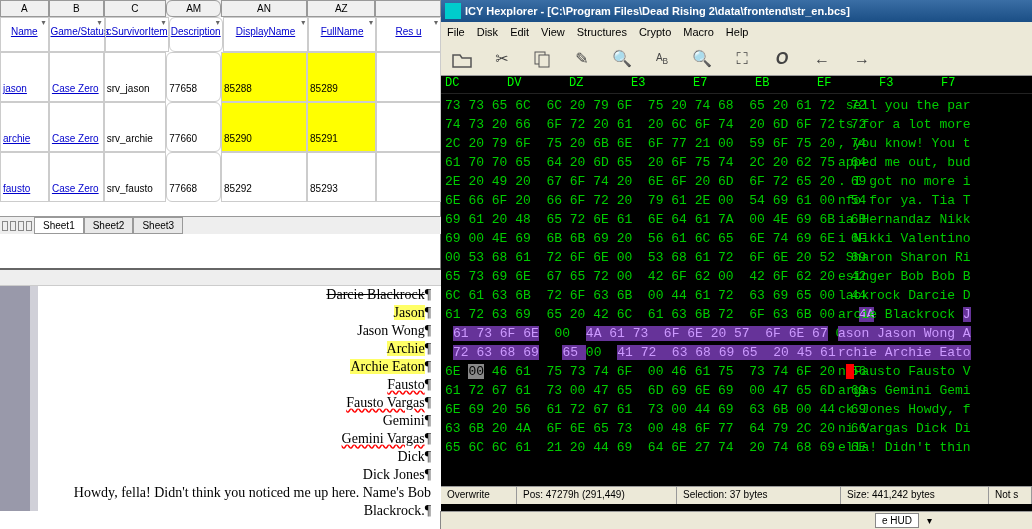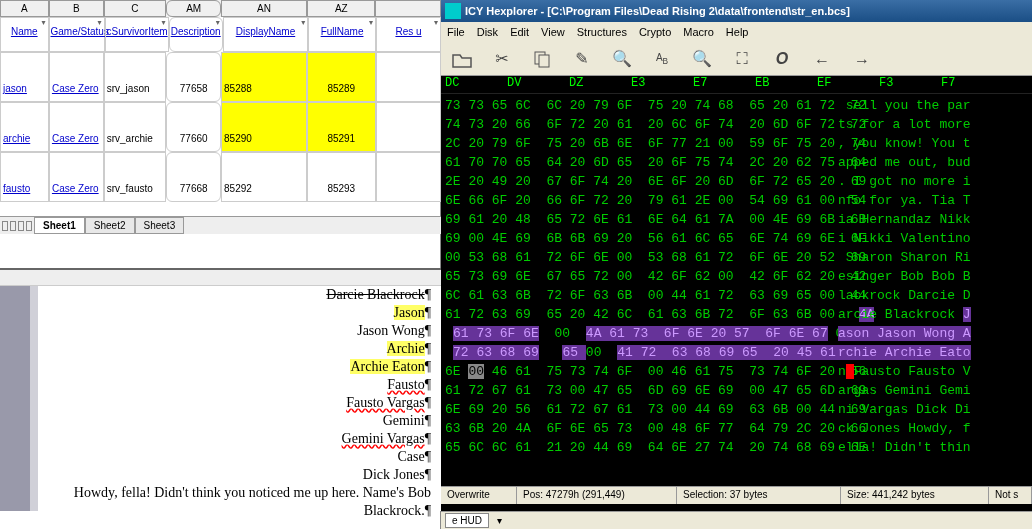--- a/index.html
+++ b/index.html
@@ -14,21 +14,21 @@
   .col-headers div { border: 1px solid #999; text-align: center; font-size: 10px; padding: 2px 0; }
   .col-A { width: 50px; } .col-B { width: 56px; } .col-C { width: 64px; } .col-AM { width: 56px; border-radius: 6px; } .col-AN { width: 88px; } .col-AZ { width: 70px; } .col-BA { width: 67px; }
   .header-row { display: flex; }
   .header-row div { border: 1px solid #ccc; text-align: center; color: #0000cc; text-decoration: underline; font-size: 10px; padding: 8px 1px 14px 1px; position: relative; }
   .header-row div::after { content: "▾"; position: absolute; right: 2px; top: 0; font-size: 8px; color: #666; }
   .data-row { display: flex; height: 50px; }
   .data-row div { border: 1px solid #ccc; font-size: 10px; padding: 30px 2px 2px 2px; overflow: hidden; }
   .link { color: #0000cc; text-decoration: underline; }
   .yellow { background: #ffff00; }
   .center { }
-  .right { text-align: center; }
+  .right { text-align: left; }
   
   .sheet-tabs { display: flex; background: #eee; border-top: 1px solid #999; height: 18px; align-items: center; font-size: 10px; }
   .sheet-tabs span { padding: 2px 8px; border: 1px solid #999; background: #fff; }
   .tab-ctrl { width: 34px; display: flex; gap: 2px; padding: 0 2px; }
   .tab-ctrl i { border: 1px solid #888; width: 8px; height: 10px; }
   
   
   .word { width: 441px; height: 241px; background: #fff; position: relative; text-align: right; }
   .word-ruler { height: 16px; background: #eee; border-bottom: 1px solid #ccc; }
   .word-body { margin-left: 50px; padding: 0 10px; font-family: "Times New Roman", serif; font-size: 14px; line-height: 18px; }
@@ -113,41 +113,41 @@
       <div class="col-BA"></div>
     </div>
     <div style="height:14px"></div>
     <div class="sheet-tabs">
       <div class="tab-ctrl">
           <i></i>
           <i></i>
           <i></i>
           <i></i>
         </div>
-      <span style="font-weight:bold">Sheet1</span>
+      <span style="font-weight:normal">Sheet1</span>
       <span style="background:#e8e8e8">Sheet2</span>
       <span style="background:#e8e8e8">Sheet3</span>
     </div>
   </div>
 
   <div class="word">
     <div class="word-ruler"></div>
     <div class="word-side"></div>
     <div class="word-gutter"></div>
     <div class="word-body" id="word-body">
         <div class="para"><span class="strike">Darcie Blackrock</span></div>
         <div class="para"><span class="hl">Jason</span></div>
         <div class="para"><span>Jason Wong</span></div>
         <div class="para"><span class="hl">Archie</span></div>
         <div class="para"><span class="hl">Archie Eaton</span></div>
         <div class="para"><span class="sq">Fausto</span></div>
         <div class="para"><span class="sq">Fausto Vargas</span></div>
         <div class="para"><span>Gemini</span></div>
         <div class="para"><span class="sq">Gemini Vargas</span></div>
-        <div class="para"><span>Case</span></div>
+        <div class="para"><span>Dick</span></div>
         <div class="para"><span>Dick Jones</span></div>
         <div class="para"><span>Howdy, fella! Didn't think you noticed me up here. Name's Bob Blackrock.</span></div>
       </div>
   </div>
 </div>
 
 <div class="right-pane">
   <div class="titlebar">
     <span class="icon"></span>
     <span>ICY Hexplorer - [C:\Program Files\Dead Rising 2\data\frontend\str_en.bcs]</span>
@@ -231,30 +231,30 @@
         <div class="hex-row">ia Hernandaz Nikk</div>
         <div class="hex-row">i Nikki Valentino</div>
         <div class="hex-row"> Sharon Sharon Ri</div>
         <div class="hex-row">esinger Bob Bob B</div>
         <div class="hex-row">lackrock Darcie D</div>
         <div class="hex-row"><span>arcie Blackrock </span><span class="sel-r">J</span></div>
         <div class="hex-row"><span class="sel-r">ason Jason Wong A</span></div>
         <div class="hex-row"><span class="sel-r">rchie Archie Eato</span></div>
         <div class="hex-row"><span>n</span><span class="cur"> </span><span>Fausto Fausto V</span></div>
         <div class="hex-row">argas Gemini Gemi</div>
+        <div class="hex-row">ck Jones Howdy, f</div>
         <div class="hex-row">ni Vargas Dick Di</div>
-        <div class="hex-row">ck Jones Howdy, f</div>
         <div class="hex-row">ella! Didn't thin</div>
       </div>
   </div>
   <div class="statusbar">
     <div style="width:76px">Overwrite</div>
     <div style="width:160px">Pos: 47279h (291,449)</div>
     <div style="width:164px">Selection: 37 bytes</div>
     <div style="width:148px">Size: 441,242 bytes</div>
     <div style="flex:1">Not s</div>
   </div>
 </div>
 
 <div class="btm-extra">
-  <span style="background:#fff;border:1px solid #888;padding:1px 6px;">e HUD</span>
+  <span style="margin-left:430px;background:#fff;border:1px solid #888;padding:1px 6px;">e HUD</span>
   <span>▾</span>
 </div>
 
 </body></html>

